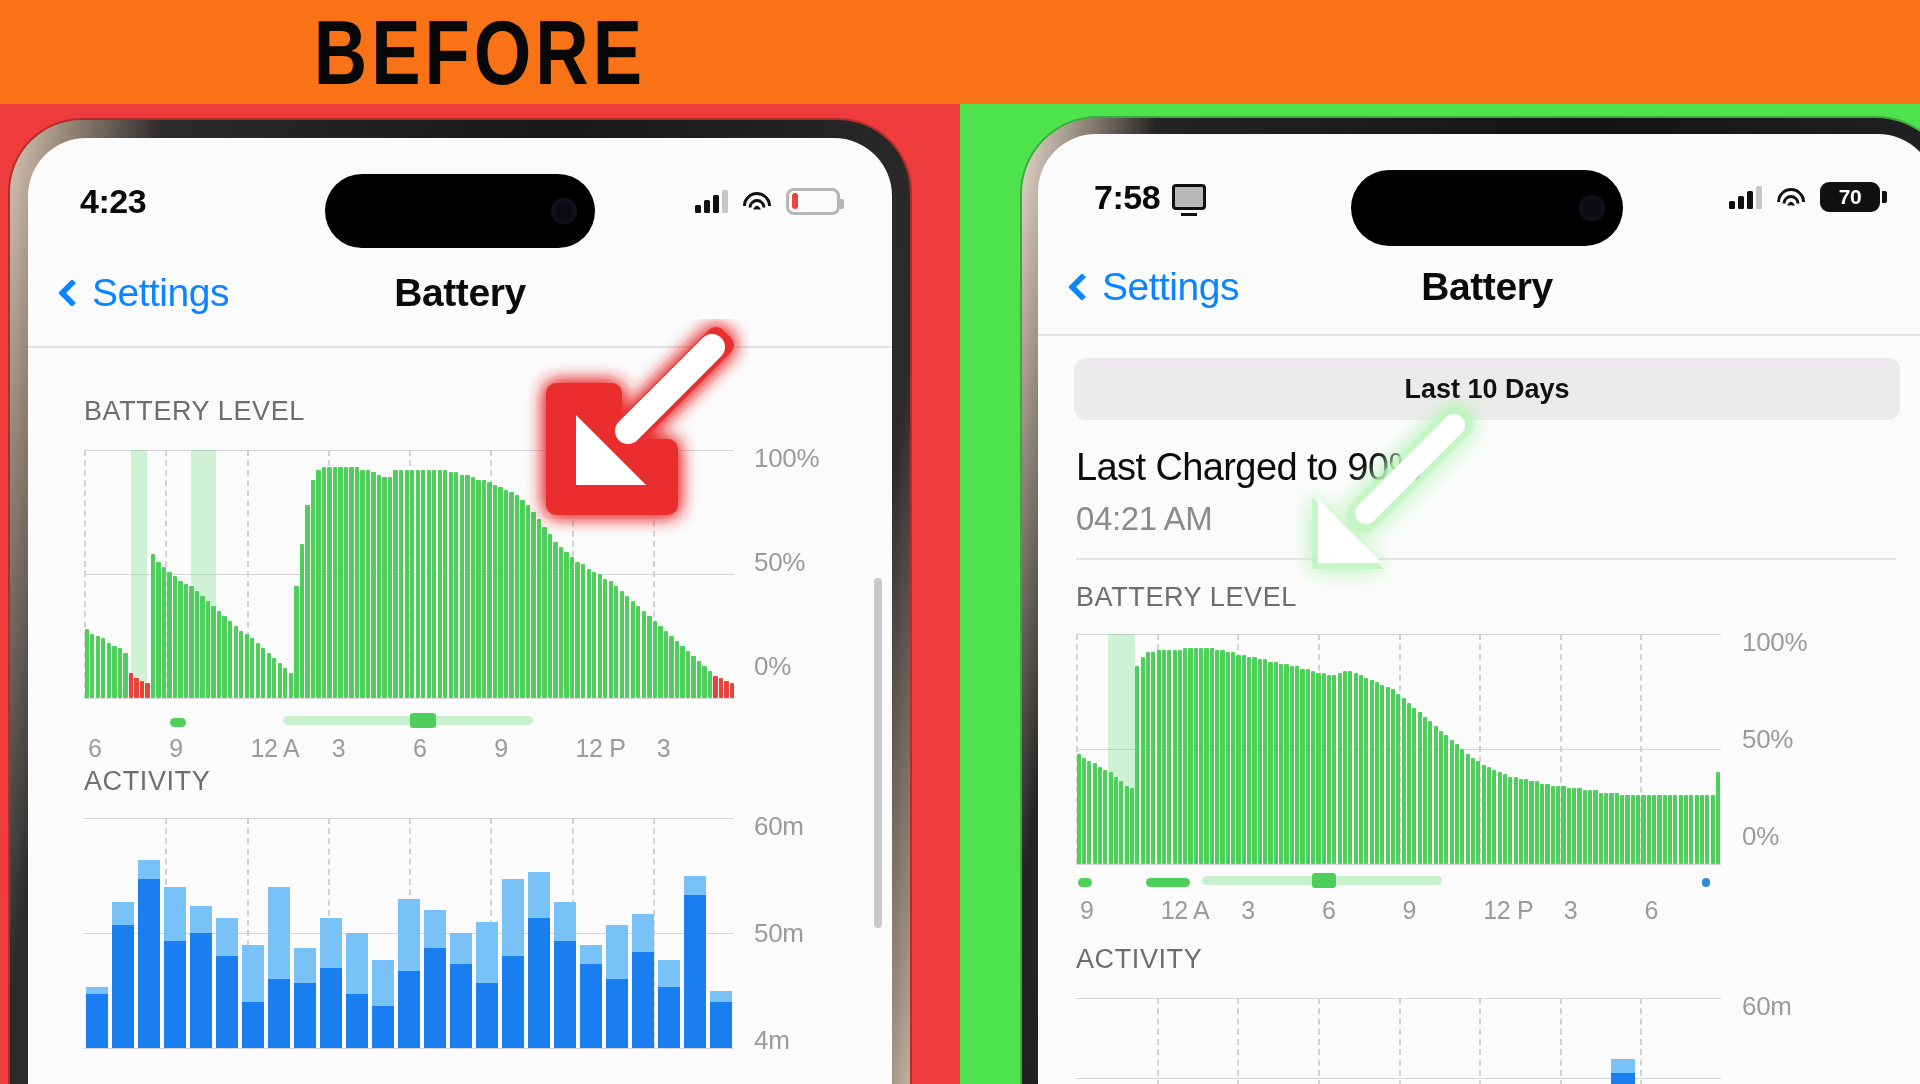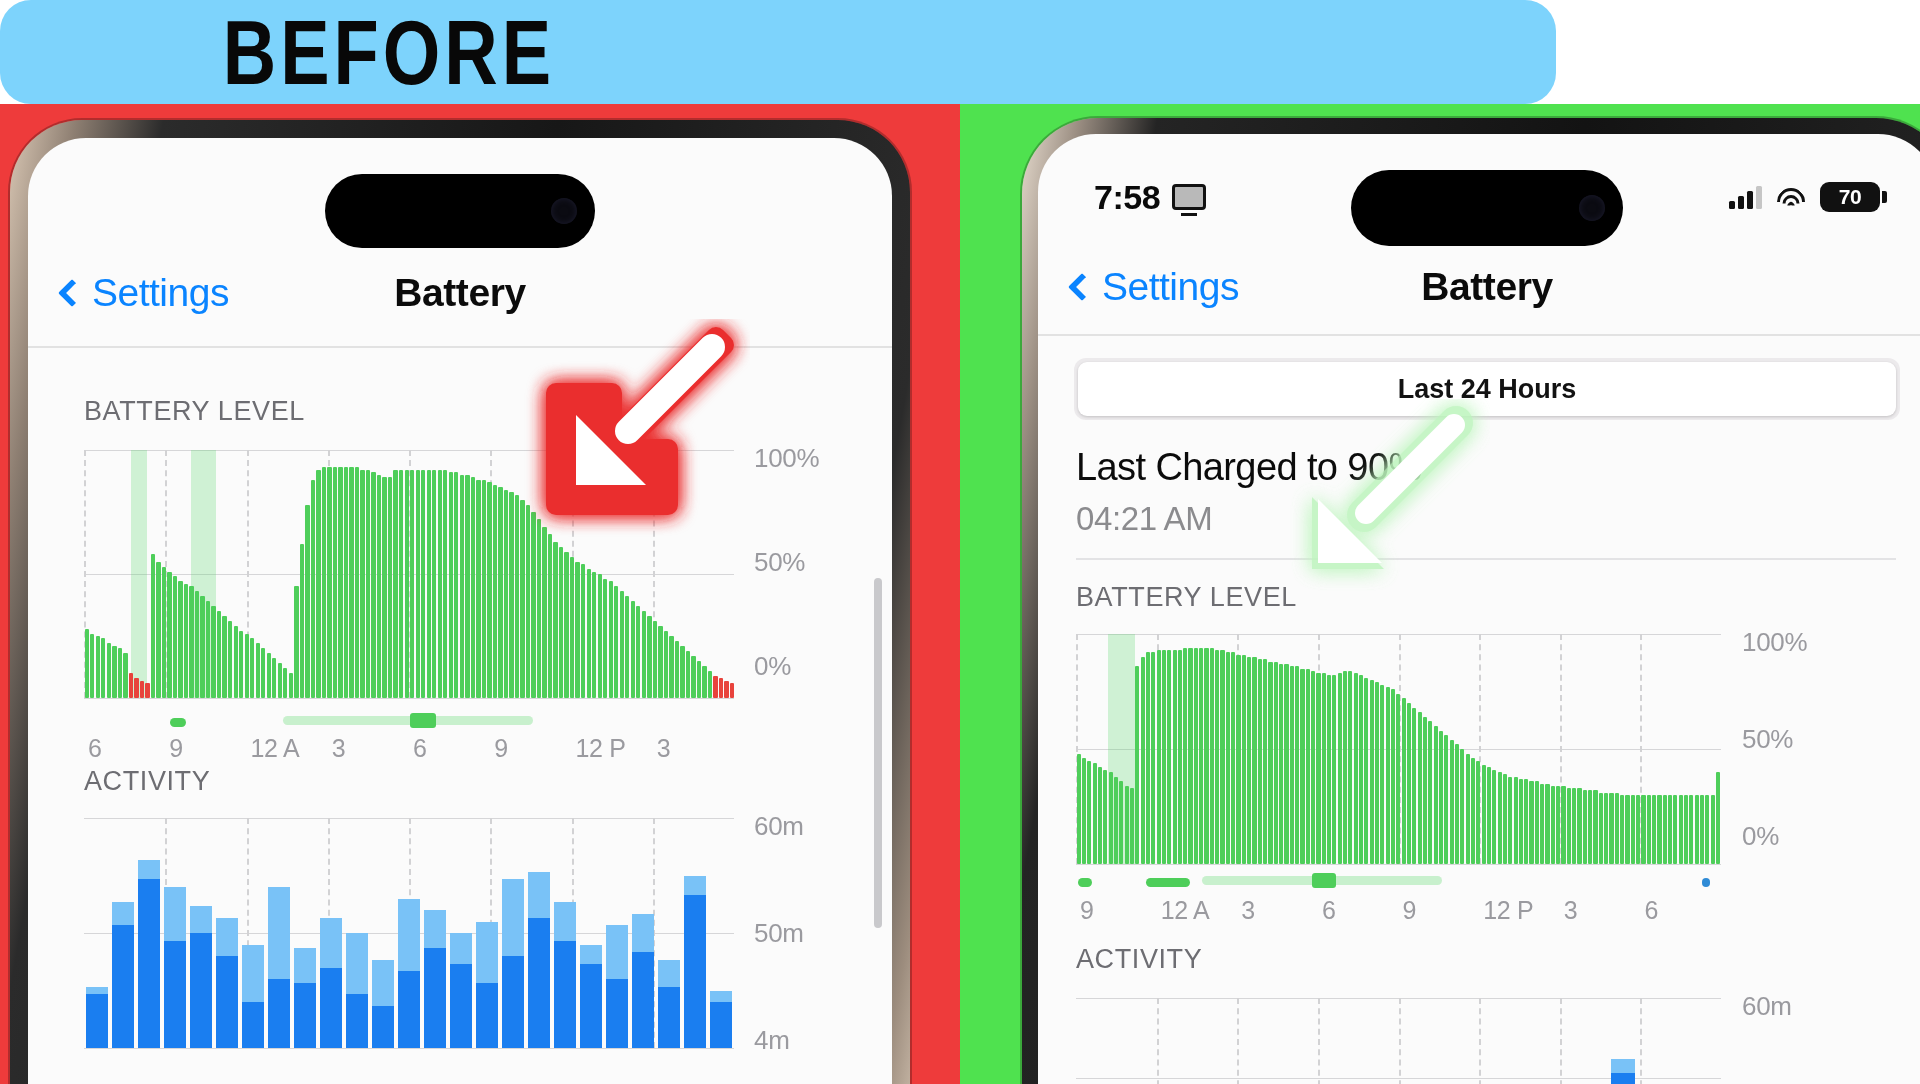--- a/index.html
+++ b/index.html
@@ -7,24 +7,23 @@
     width: 1920px; height: 1084px;
     overflow: hidden;
     background: #ffffff;
     font-family: "Liberation Sans", sans-serif;
   }
   .page { position: relative; width: 1920px; height: 1084px; background: #fff; }
 
   
   .banner {
     position: absolute; top: 0; left: 0;
-    width: 1556px; height: 104px;
-    background: #7dd3fc;
+    width: 1920px; height: 104px;
+    background: #f97316;
     display: flex;
-    border-radius: 31px;
   }
   .banner-half {
     width: 50%; height: 100%;
     display: flex; align-items: center; justify-content: center;
   }
   .banner-text {
     font-family: "Liberation Sans", sans-serif;
     font-size: 74px; font-weight: 700;
     letter-spacing: 4px;
     color: #080808;
@@ -208,20 +207,39 @@
       <div class="banner-text">BEFORE</div>
     </div>
   </div>
 
   <div class="halves">
 
     <div class="half before">
       <div class="phone left">
         <div class="screen">
 
+          <div class="statusbar">
+            <div class="sb-time">4:23</div>
+            <div class="sb-right">
+              <div class="sig">
+                  <i></i>
+                  <i></i>
+                  <i></i>
+                  <i></i>
+                </div>
+              <div class="wifi">
+                  <span></span>
+                  <span></span>
+                  <span></span>
+                </div>
+              <div class="batt-shell">
+                <div class="batt-fill" style="width:16%; background:#e8433c;"></div>
+              </div>
+            </div>
+          </div>
           <div class="island" style="width:270px; height:74px;">
             <div class="cam"></div>
           </div>
 
           <div class="navbar" style="top:120px;">
             <div class="nav-back">
               <div class="chev"></div>
               <div class="nav-back-label">Settings</div>
             </div>
             <div class="nav-title">Battery</div>
@@ -569,21 +587,21 @@
           <div class="navbar" style="top:118px; padding:0 34px;">
             <div class="nav-back">
               <div class="chev"></div>
               <div class="nav-back-label">Settings</div>
             </div>
             <div class="nav-title">Battery</div>
           </div>
           <div class="nav-sep" style="top:200px;"></div>
 
           <div class="segmented" style="top:224px;">
-            <div class="seg active">Last 24 Hours</div>
+            <div class="seg">Last 10 Days</div>
           </div>
 
           <div class="charged-title" style="left:38px; top:312px;">Last Charged to 90%</div>
           <div class="charged-time" style="left:38px; top:366px;">04:21 AM</div>
           <div class="hairline" style="left:38px; top:424px; width:820px;"></div>
 
           <div class="section-label" style="left:38px; top:448px;">BATTERY LEVEL</div>
 
           <div class="chart" style="left:38px; top:500px; width:645px; height:230px;">
             <div class="plot" id="a-batt-plot">

